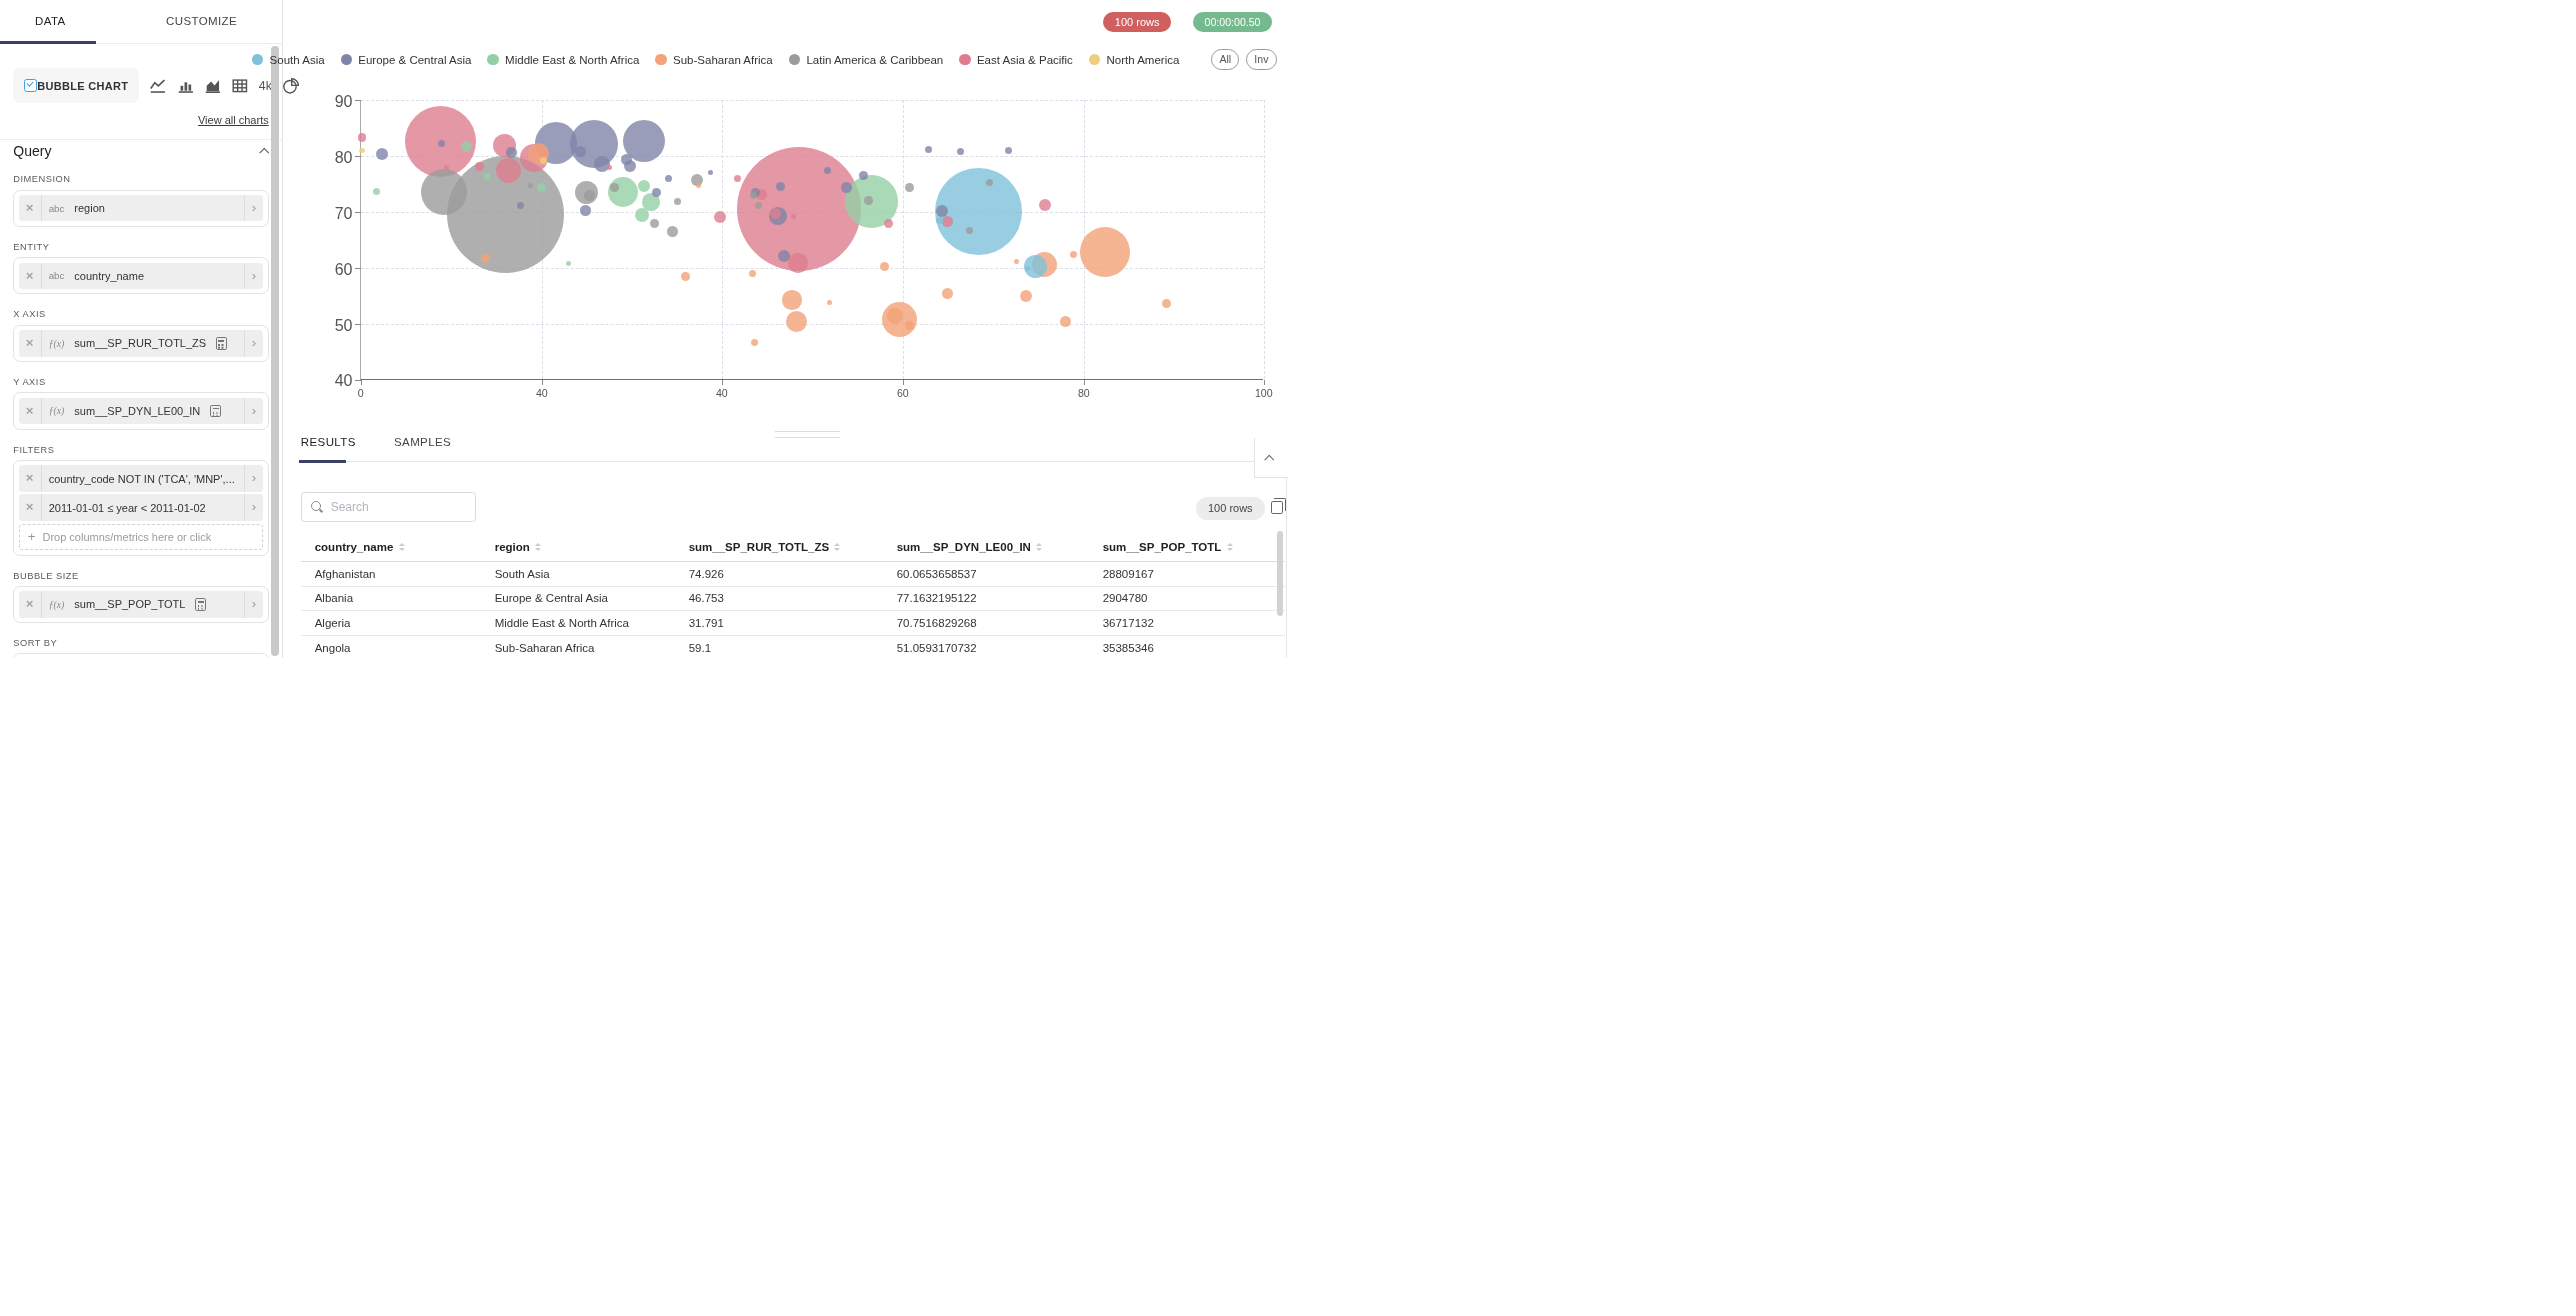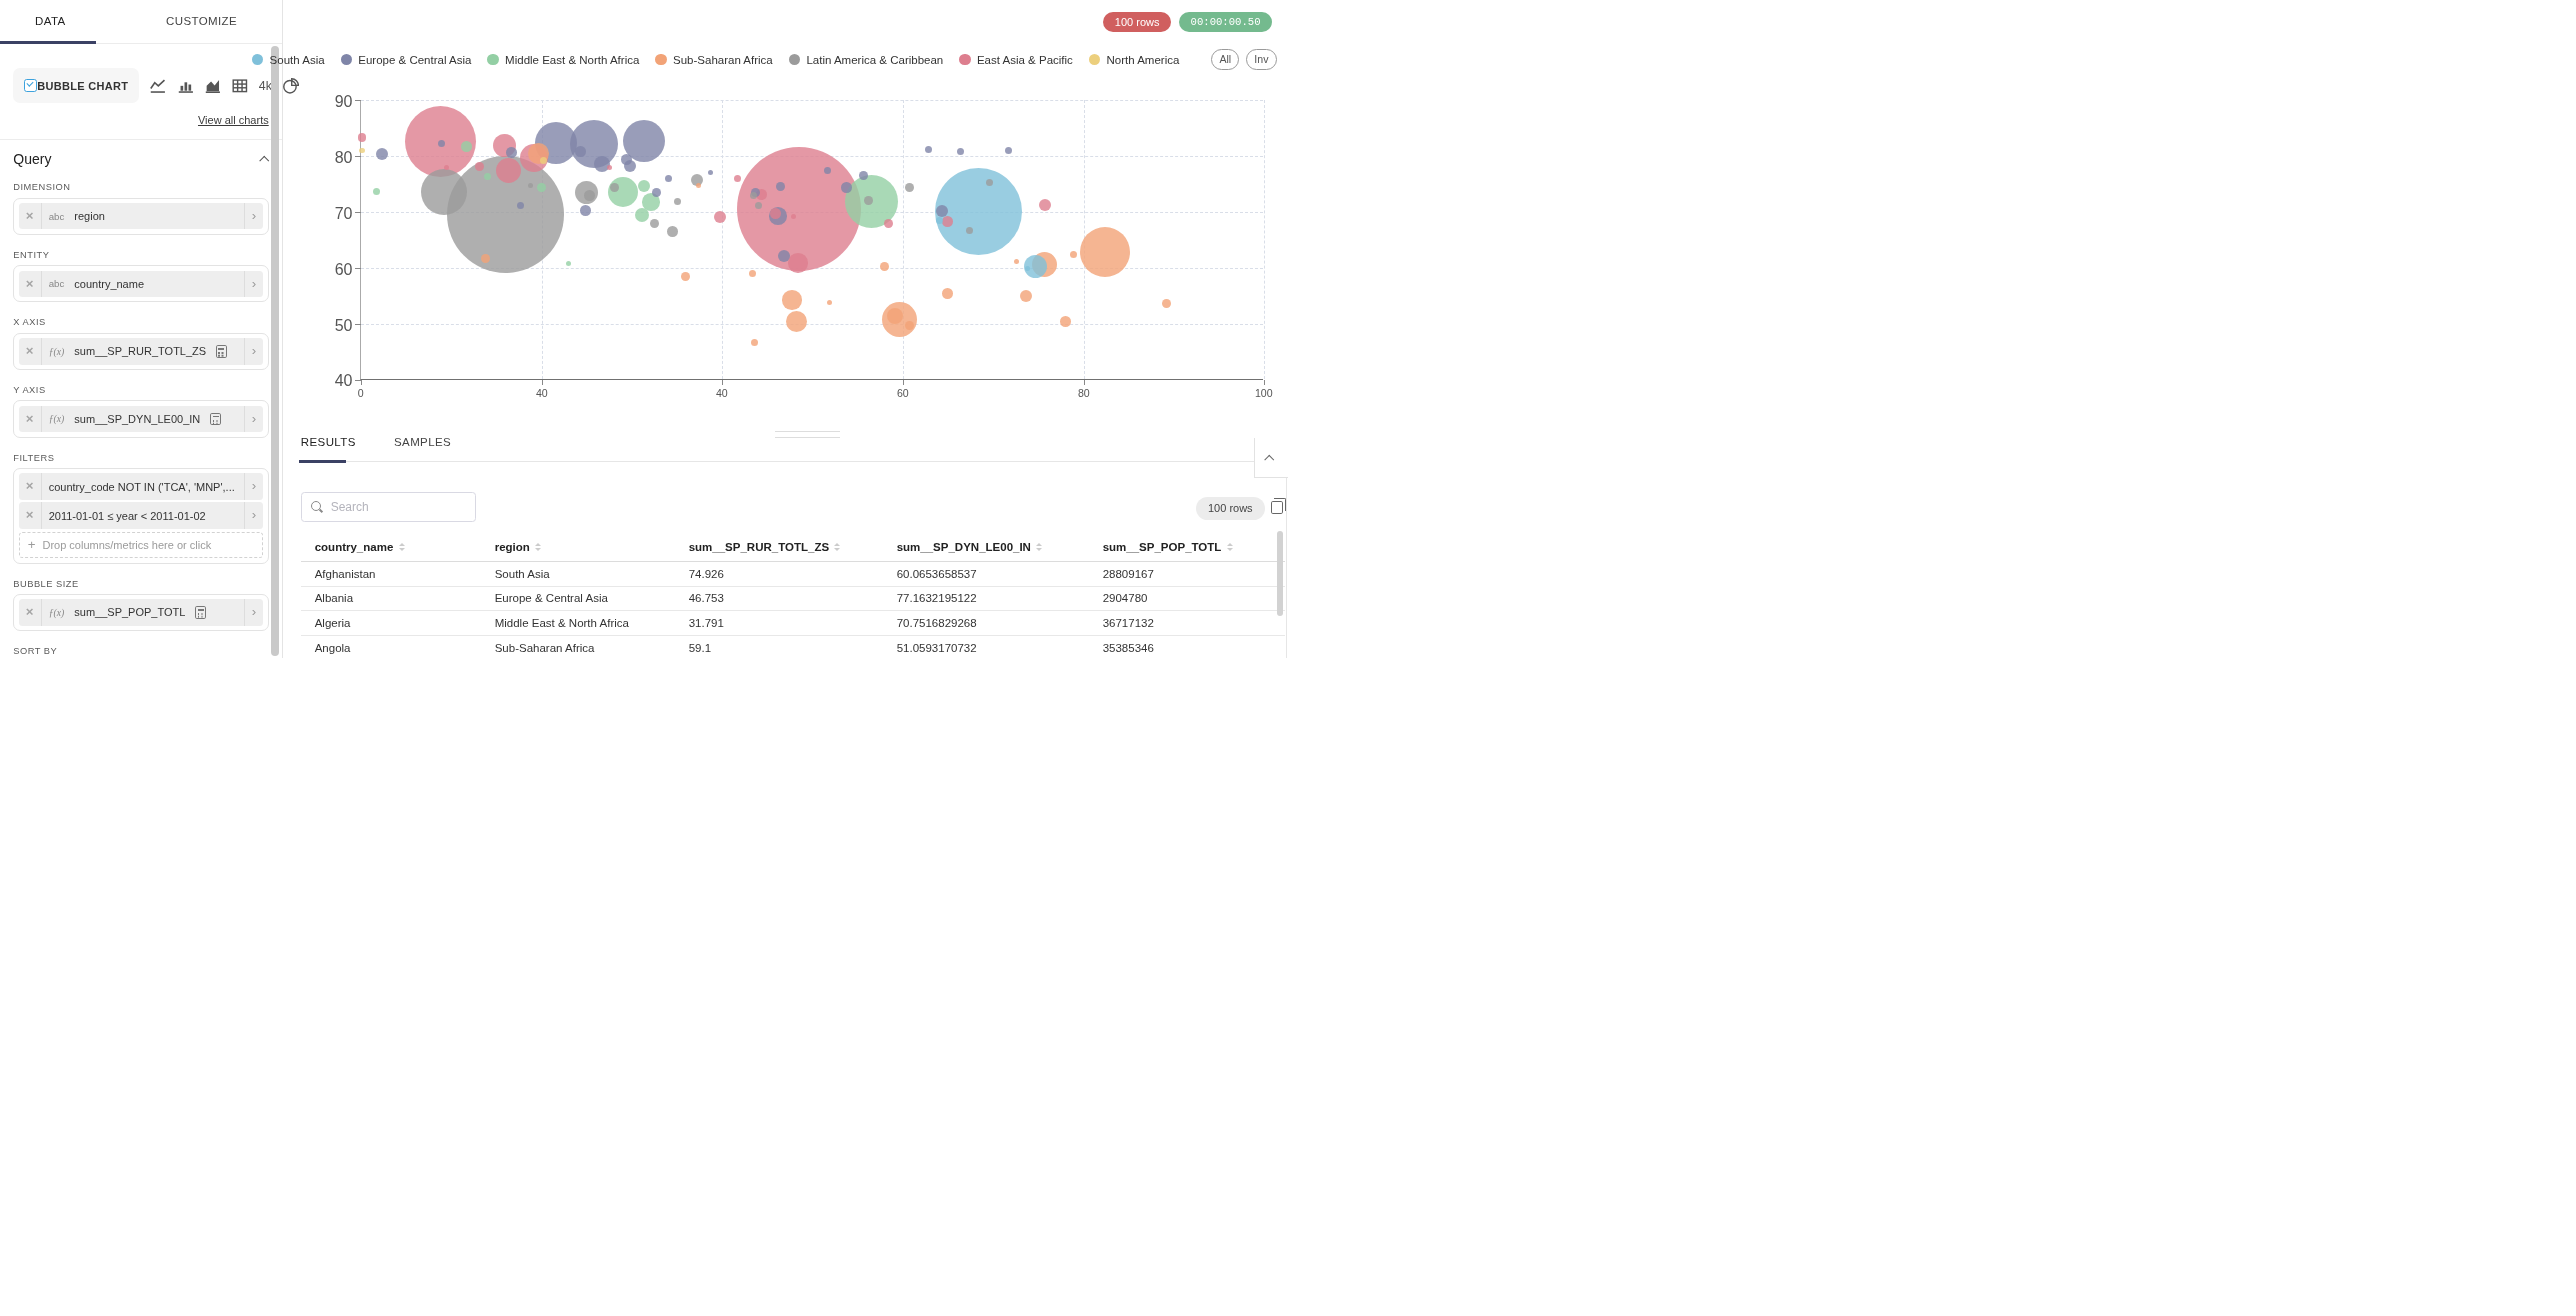--- a/index.html
+++ b/index.html
@@ -25,21 +25,21 @@
   .checkbox::after { content:""; position:absolute; left:2.2px; top:0.9px; width:5.3px; height:3.1px;
     border-left:1.8px solid #3da2dd; border-bottom:1.8px solid #3da2dd; transform:rotate(-45deg); }
   .viz-label { font-size:11px; font-weight:bold; color:#333; letter-spacing:0.3px; white-space:nowrap; }
   .viz-icons { display:flex; align-items:center; gap:9.7px; margin-left:10.6px; }
   .viz-icons svg { display:block; }
   .icon4k { font-size:12.4px; color:#555; font-weight:500; }
   .viewall-row { text-align:right; margin-top:8px; }
   .viewall { font-size:11px; color:#3a3a3a; text-decoration:underline; cursor:pointer; }
   .side-hr { height:0.9px; background:#ececec; margin:12.4px -13.3px 0 -13.3px; }
 
-  .query-head { display:flex; align-items:center; justify-content:space-between; margin-top:11px; }
+  .query-head { display:flex; align-items:center; justify-content:space-between; margin-top:3px; }
   .query-title { font-size:14px; color:#222; }
   .chev-up { width:7px; height:7px; border-top:1.8px solid #555; border-left:1.8px solid #555;
     transform:rotate(45deg) translateY(1.8px); cursor:pointer; }
 
   .qlabel { font-size:9.3px; color:#5a5a5a; letter-spacing:0.5px; margin-top:15px; }
   .qbox { margin-top:5.3px; border:0.9px solid #e3e3e3; border-radius:7px; padding:4.4px; background:#fff; }
   .pill { display:flex; align-items:center; height:26.5px; background:#eeeeee; border-radius:3.5px;
     overflow:hidden; cursor:pointer; }
   .pill + .pill { margin-top:2.7px; }
   .pill .xbtn { width:23px; text-align:center; color:#a5a5a5; font-size:13.3px; font-weight:bold;
@@ -58,21 +58,21 @@
     display:flex; align-items:center; gap:7px; padding:0 8px; color:#9b9b9b; font-size:11px; cursor:pointer; }
   .dropzone .plus { font-size:13.3px; color:#9b9b9b; }
   .side-scrollbar { position:absolute; right:3.5px; top:46px; width:8px; height:610px;
     background:#c9c9c9; border-radius:4.4px; cursor:pointer; }
 
   
   .main { position:absolute; left:283px; top:0; width:1005px; height:658px; }
   .badge { position:absolute; top:11.5px; height:20.3px; line-height:20.3px; border-radius:10.6px;
     color:#fff; font-size:11px; padding:0 11.5px; }
   .badge.rows { right:117px; }
-  .badge.timer { right:16px; font-family:Liberation Mono, monospace; font-size:10.6px; }
+  .badge.timer { right:16px; font-family:Liberation Sans, sans-serif; font-size:10.6px; }
 
   .legend { position:absolute; top:49px; left:0; right:11.5px; height:21px;
     display:flex; align-items:center; justify-content:flex-end; gap:16px; }
   .legend-item { display:flex; align-items:center; gap:6.2px; cursor:pointer; }
   .legend-dot { width:11.5px; height:11.5px; border-radius:50%; }
   .legend-label { font-size:11.5px; color:#333; white-space:nowrap; }
   .legend-btn { height:20.3px; line-height:18.6px; padding:0 7px; border:0.9px solid #9a9a9a; border-radius:10.6px;
     font-size:10.6px; color:#555; background:#fff; cursor:pointer; }
   .legend-btn + .legend-btn { margin-left:-8.8px; }
 

